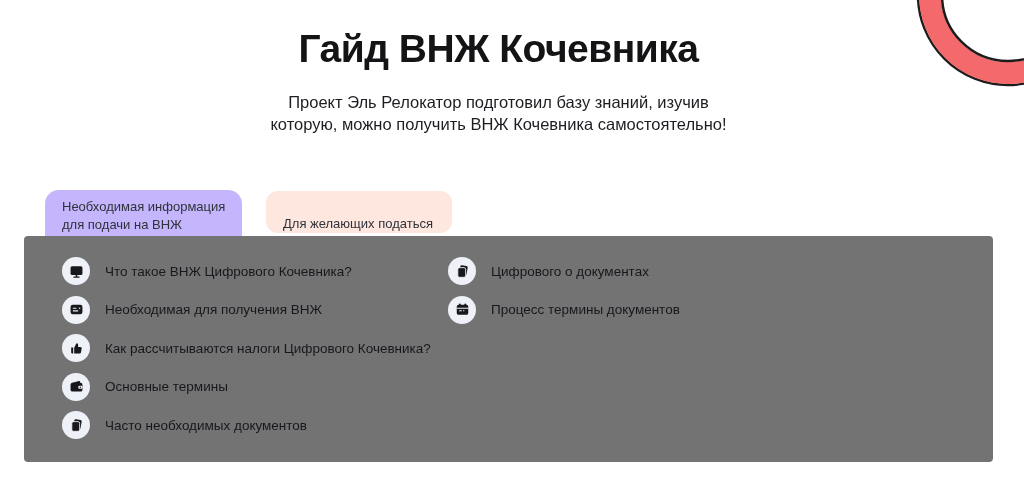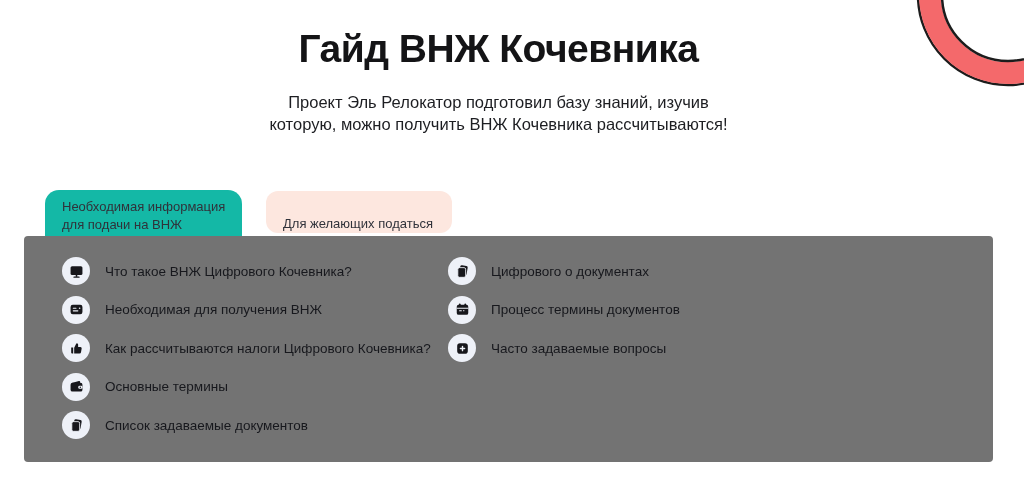--- a/index.html
+++ b/index.html
@@ -7,21 +7,21 @@
     font-family:"Liberation Sans", sans-serif; overflow:hidden; position:relative; }
 
   .ring { position:absolute; top:-105px; right:-84px; width:200px; height:200px; }
 
   .hero { position:absolute; top:0; left:0; width:997px; text-align:center; }
   .hero h1 { margin-top:27px; font-size:39px; font-weight:700; color:#141416; letter-spacing:-0.5px; }
   .hero .sub { margin:21px auto 0; width:462px; font-size:16.5px; line-height:1.33; color:#1d1e22; }
 
   .tab { position:absolute; font-size:13px; line-height:1.42; color:#30323a; cursor:pointer; }
   .tab-active { left:45px; top:190px; width:197px; height:46px;
-    background:#14b8a6; border-radius:14px 14px 0 0; padding:8px 14px 0 17px; }
+    background:#c4b5fd; border-radius:14px 14px 0 0; padding:8px 14px 0 17px; }
   .tab-inactive { left:266px; top:191px; width:186px; height:42px;
     background:#fde7df; border-radius:12px; padding:24px 14px 0 17px; }
 
   .panel { position:absolute; left:24px; top:236px; width:969px; height:226px;
     background:#737373; border-radius:4px; padding:21px 0 0 38px; display:flex; }
   .col-left { width:386px; }
   .col-right { flex:1; }
 
   .link-item { display:flex; align-items:center; height:28px; margin-bottom:10.5px; gap:15px; cursor:pointer; }
   .icon-circle { width:28px; height:28px; border-radius:50%; background:#eef1f8;
@@ -33,21 +33,21 @@
 <body>
 
 <svg class="ring" viewBox="0 0 200 200" aria-hidden="true">
   <circle cx="100" cy="100" r="90" fill="none" stroke="#1c1c1c" stroke-width="2.5"></circle>
   <circle cx="100" cy="100" r="78" fill="none" stroke="#f4696b" stroke-width="22"></circle>
   <circle cx="100" cy="100" r="66" fill="none" stroke="#1c1c1c" stroke-width="2.5"></circle>
 </svg>
 
 <div class="hero">
   <h1>Гайд ВНЖ Кочевника</h1>
-  <div class="sub">Проект Эль Релокатор подготовил базу знаний, изучив которую, можно получить ВНЖ Кочевника рассчитываются!</div>
+  <div class="sub">Проект Эль Релокатор подготовил базу знаний, изучив которую, можно получить ВНЖ Кочевника самостоятельно!</div>
 </div>
 
 <div class="tab tab-active">
   <span>Необходимая информация для подачи на ВНЖ</span>
 </div>
 <div class="tab tab-inactive">
   <span>Для желающих податься самостоятельно</span>
 </div>
 
 <div class="panel">
@@ -98,21 +98,21 @@
       <span class="item-label">Основные термины</span>
     </div>
 
     <div class="link-item">
       <span class="icon-circle">
         <svg viewBox="0 0 24 24" fill="#17171c">
           <rect x="7.5" y="2.5" width="12" height="15" rx="2.5" transform="rotate(10 13.5 10)"></rect>
           <rect x="4.5" y="5.8" width="12.5" height="15.5" rx="2.5" stroke="#eef1f8" stroke-width="1.4"></rect>
         </svg>
       </span>
-      <span class="item-label">Список задаваемые документов</span>
+      <span class="item-label">Часто необходимых документов</span>
     </div>
 
   </div>
   <div class="col-right">
 
     <div class="link-item">
       <span class="icon-circle">
         <svg viewBox="0 0 24 24" fill="#17171c">
           <rect x="7.5" y="2.5" width="12" height="15" rx="2.5" transform="rotate(10 13.5 10)"></rect>
           <rect x="4.5" y="5.8" width="12.5" height="15.5" rx="2.5" stroke="#eef1f8" stroke-width="1.4"></rect>
@@ -129,25 +129,15 @@
           <rect x="15.1" y="2.4" width="2.6" height="4.4" rx="1.2"></rect>
           <rect x="2.8" y="9.2" width="18.4" height="1.6" fill="#eef1f8"></rect>
           <rect x="6.5" y="13" width="4.5" height="1.8" rx="0.9" fill="#eef1f8"></rect>
           <circle cx="14" cy="13.9" r="1" fill="#eef1f8"></circle>
         </svg>
       </span>
       <span class="item-label">Процесс термины документов</span>
     </div>
 
 
-    <div class="link-item">
-      <span class="icon-circle">
-        <svg viewBox="0 0 24 24" fill="#17171c">
-          <rect x="3.5" y="3.5" width="17" height="17" rx="4.5"></rect>
-          <rect x="10.9" y="7.5" width="2.2" height="9" rx="1.1" fill="#eef1f8"></rect>
-          <rect x="7.5" y="10.9" width="9" height="2.2" rx="1.1" fill="#eef1f8"></rect>
-        </svg>
-      </span>
-      <span class="item-label">Часто задаваемые вопросы</span>
-    </div>
 
   </div>
 </div>
 
 </body></html>

